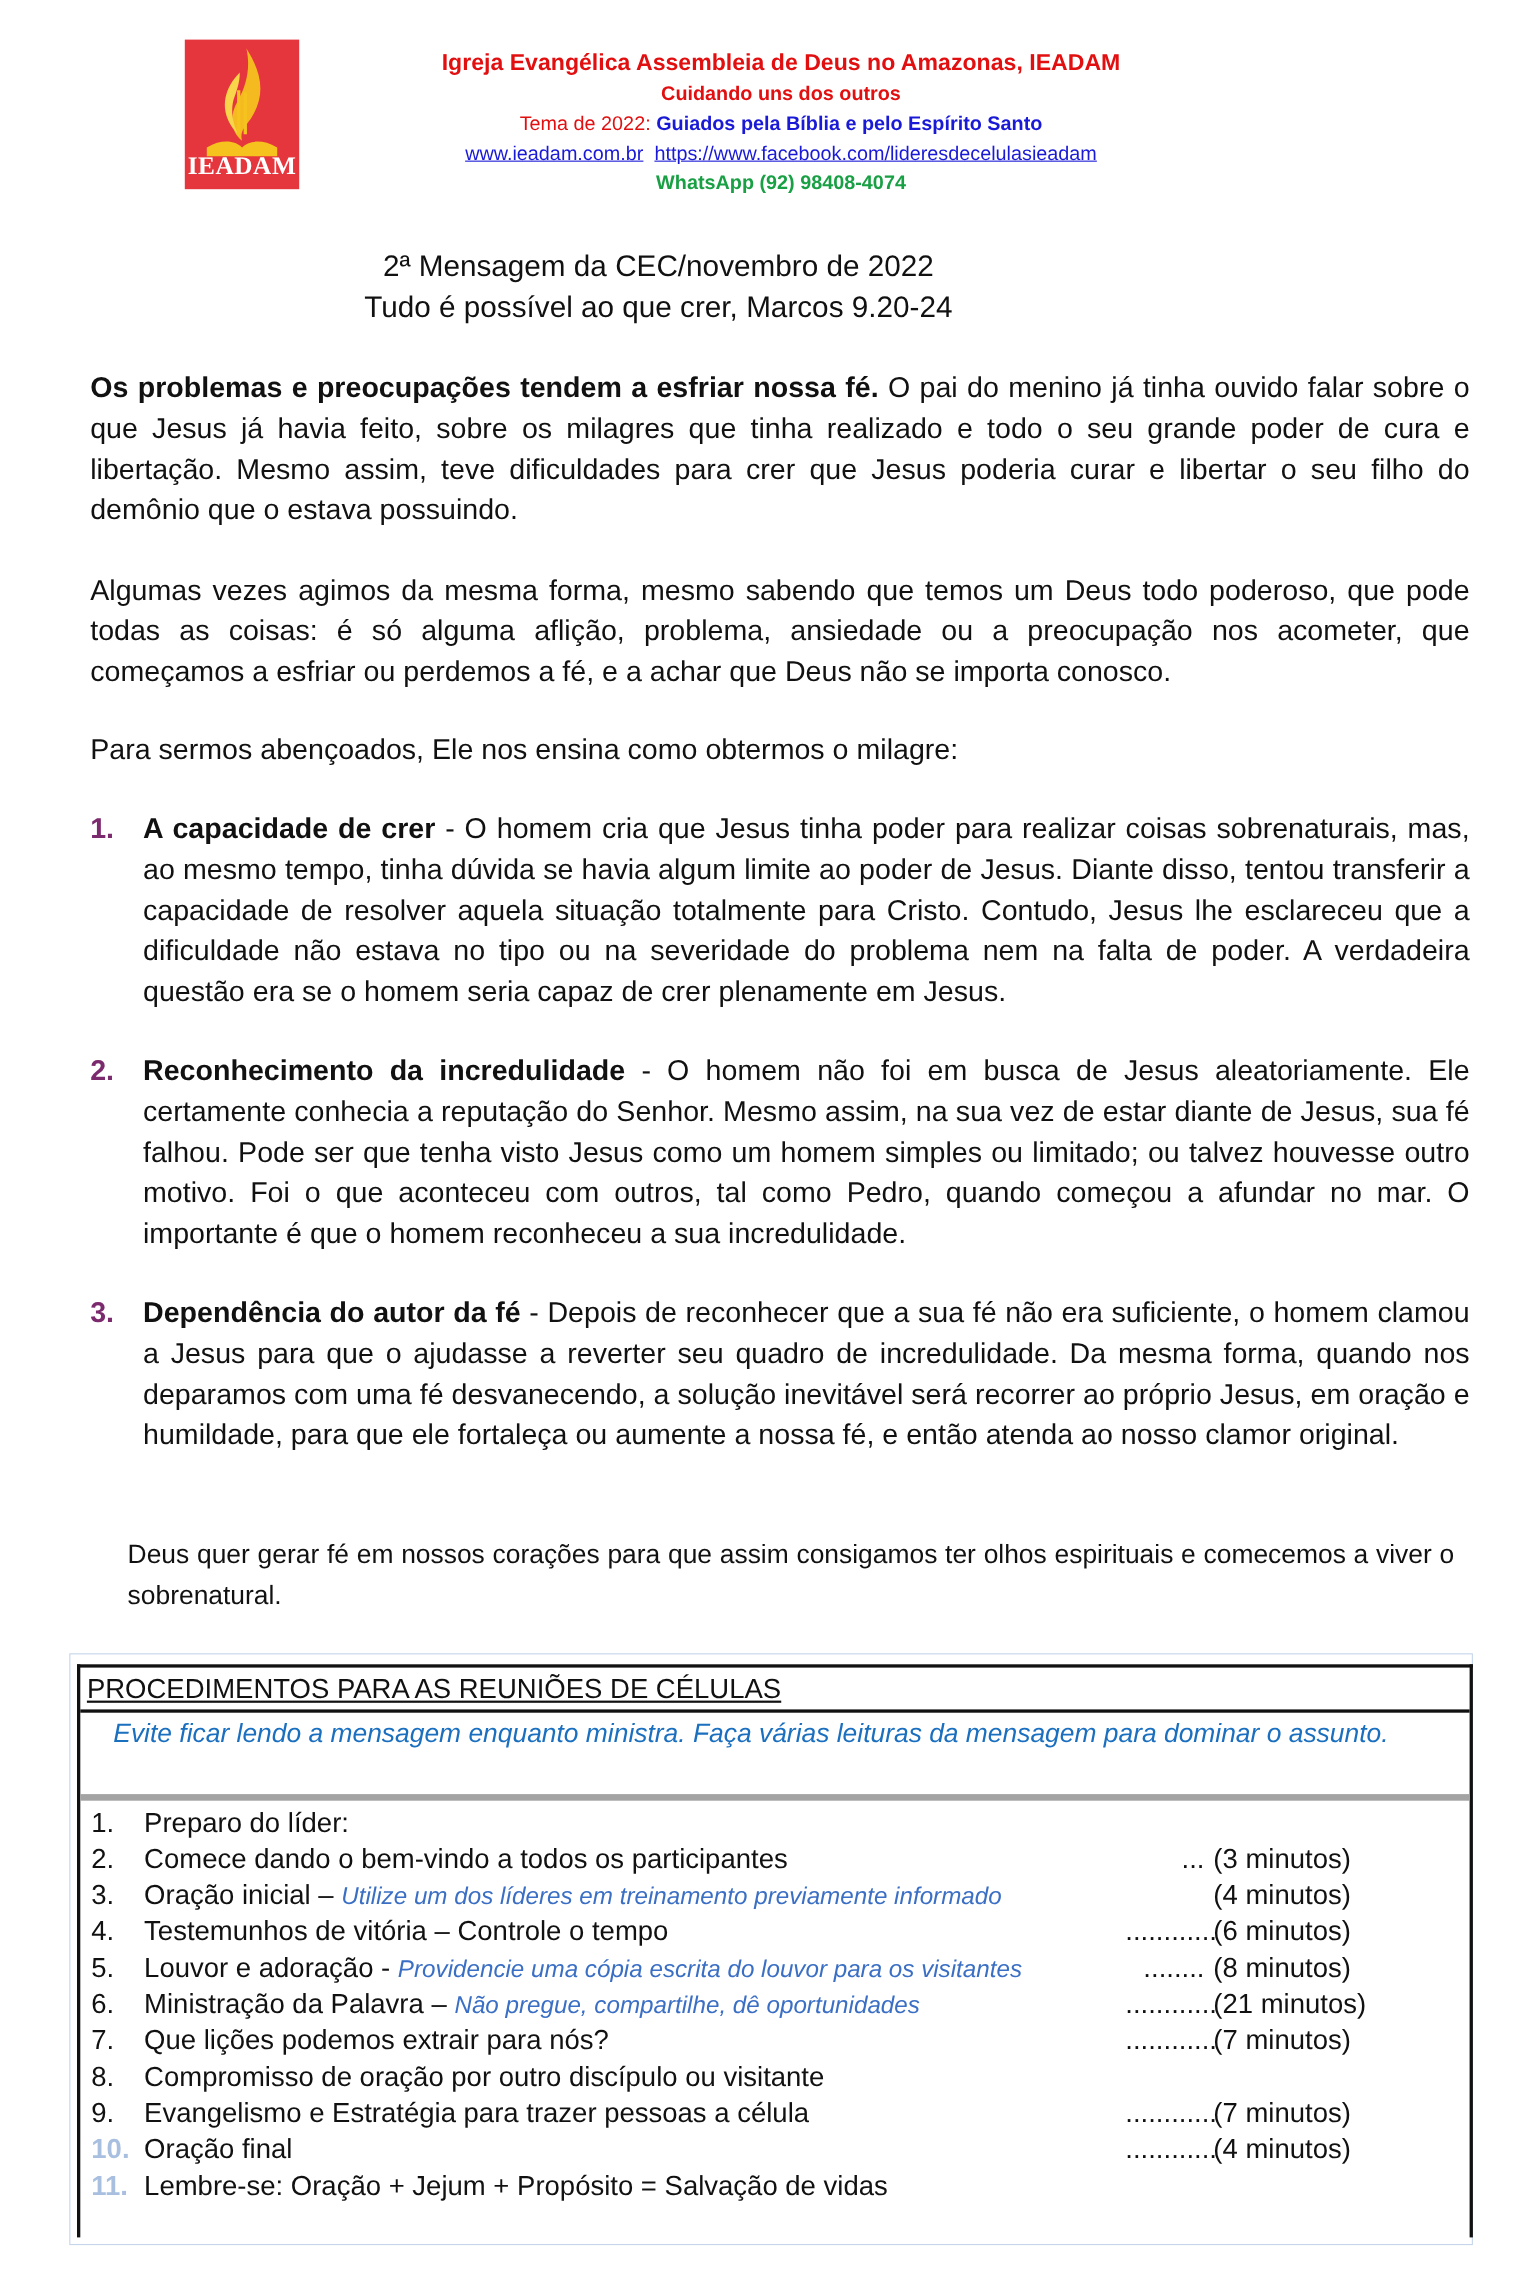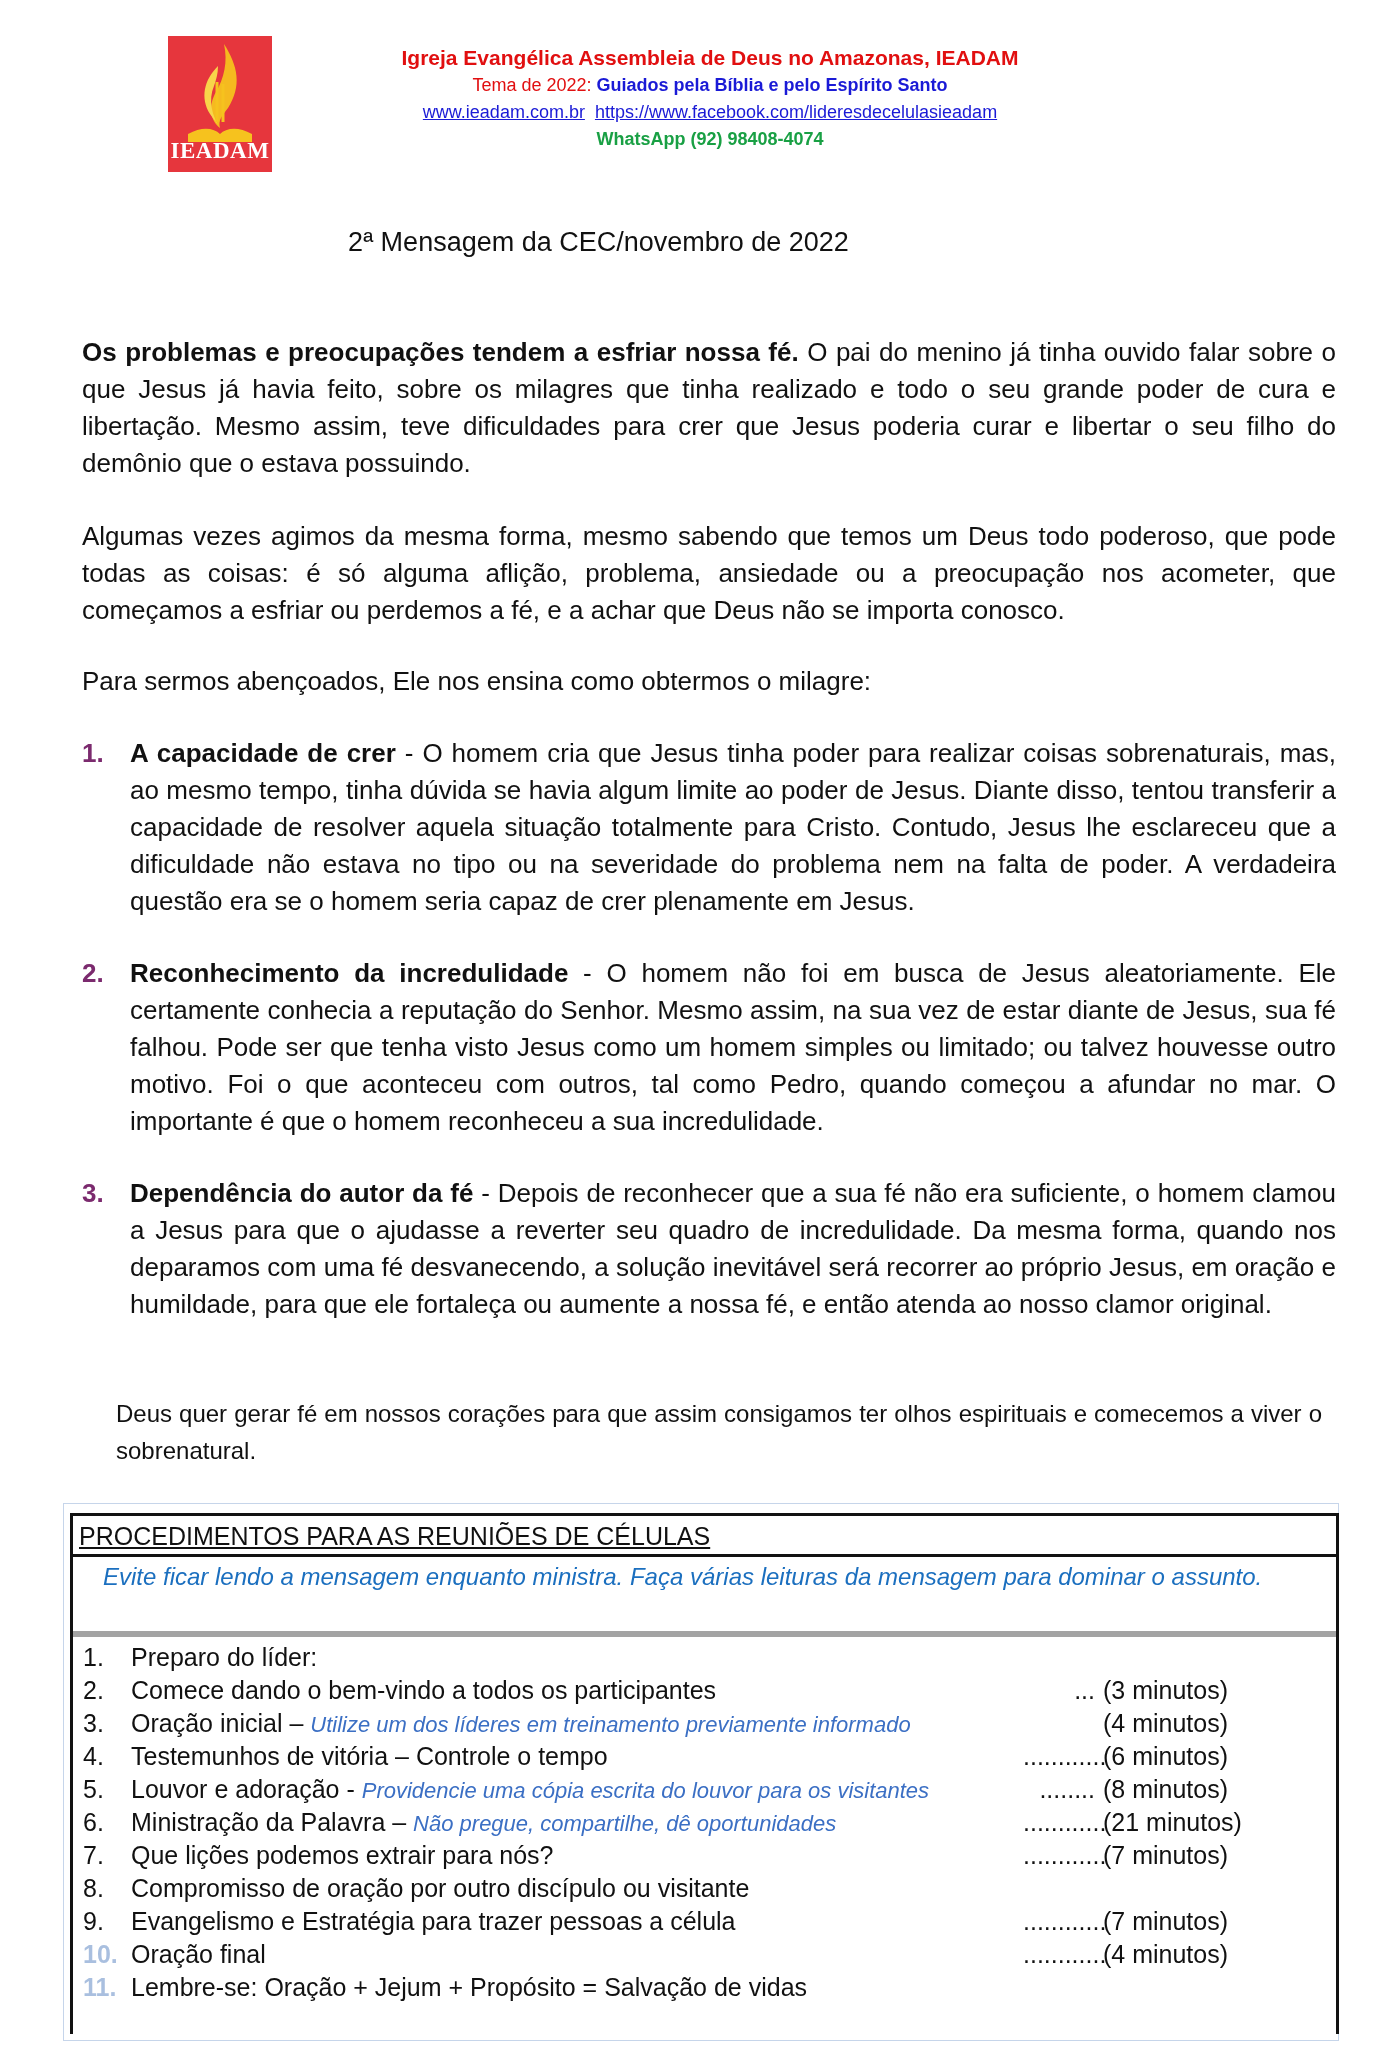--- a/index.html
+++ b/index.html
@@ -65,32 +65,34 @@
     <path d="M56 8 C70 30 74 50 60 72 C54 80 50 84 52 92 C42 84 40 70 48 56 C56 42 60 26 56 8 Z" fill="#f6c21e" opacity="0.95"></path>
     <path d="M50 30 C36 44 32 62 42 78 C46 84 50 88 52 92 C44 80 40 64 46 50 C48 44 50 38 50 30 Z" fill="#f8d54a"></path>
     <path d="M49 46 L49 86 M55 48 L55 86" stroke="#f6c21e" stroke-width="3"></path>
     <path d="M20 98 C34 90 46 92 52 98 C58 92 70 90 84 98 L84 106 L20 106 Z" fill="#f6c21e"></path>
   </svg>
   <div class="logo-text">IEADAM</div>
 </div>
 
 <div class="header">
   <div class="h1">Igreja Evangélica Assembleia de Deus no Amazonas, IEADAM</div>
+  <div class="h2">Cuidando uns dos outros</div>
   <div class="h3">
     <span class="lbl">Tema de 2022:</span>
     <span class="theme">Guiados pela Bíblia e pelo Espírito Santo</span>
   </div>
   <div class="links">
     <a>www.ieadam.com.br</a>&nbsp;&nbsp;<a>https://www.facebook.com/lideresdecelulasieadam</a>
   </div>
   <div class="wa">WhatsApp (92) 98408-4074</div>
 </div>
 
 <div class="title">
   <div>2ª Mensagem da CEC/novembro de 2022</div>
+  <div>Tudo é possível ao que crer, Marcos 9.20-24</div>
 </div>
 
 <div class="text p1"><b>Os problemas e preocupações tendem a esfriar nossa fé.</b><span> O pai do menino já tinha ouvido falar sobre o que Jesus já havia feito, sobre os milagres que tinha realizado e todo o seu grande poder de cura e libertação. Mesmo assim, teve dificuldades para crer que Jesus poderia curar e libertar o seu filho do demônio que o estava possuindo.</span></div>
 <div class="text p2">Algumas vezes agimos da mesma forma, mesmo sabendo que temos um Deus todo poderoso, que pode todas as coisas: é só alguma aflição, problema, ansiedade ou a preocupação nos acometer, que começamos a esfriar ou perdemos a fé, e a achar que Deus não se importa conosco.</div>
 <div class="text p3">Para sermos abençoados, Ele nos ensina como obtermos o milagre:</div>
 
 <div class="item i1">
   <span class="num">1.</span>
   <div class="body"><span class="lead">A capacidade de crer</span><span> - O homem cria que Jesus tinha poder para realizar coisas sobrenaturais, mas, ao mesmo tempo, tinha dúvida se havia algum limite ao poder de Jesus. Diante disso, tentou transferir a capacidade de resolver aquela situação totalmente para Cristo. Contudo, Jesus lhe esclareceu que a dificuldade não estava no tipo ou na severidade do problema nem na falta de poder. A verdadeira questão era se o homem seria capaz de crer plenamente em Jesus.</span></div>
 </div>

